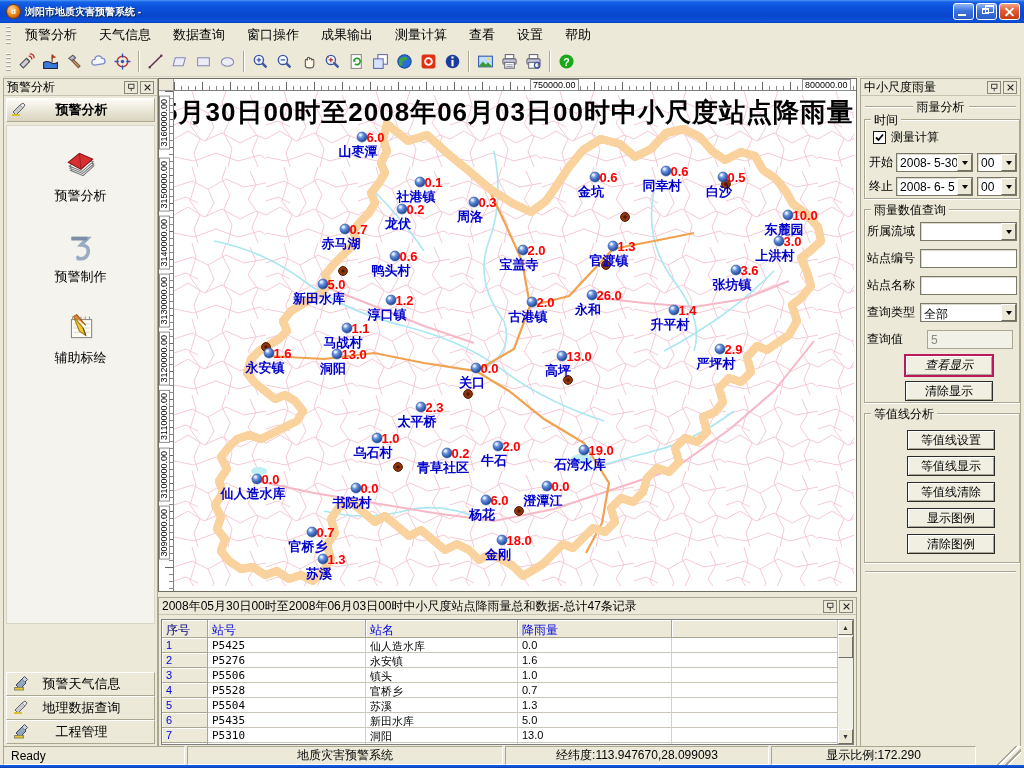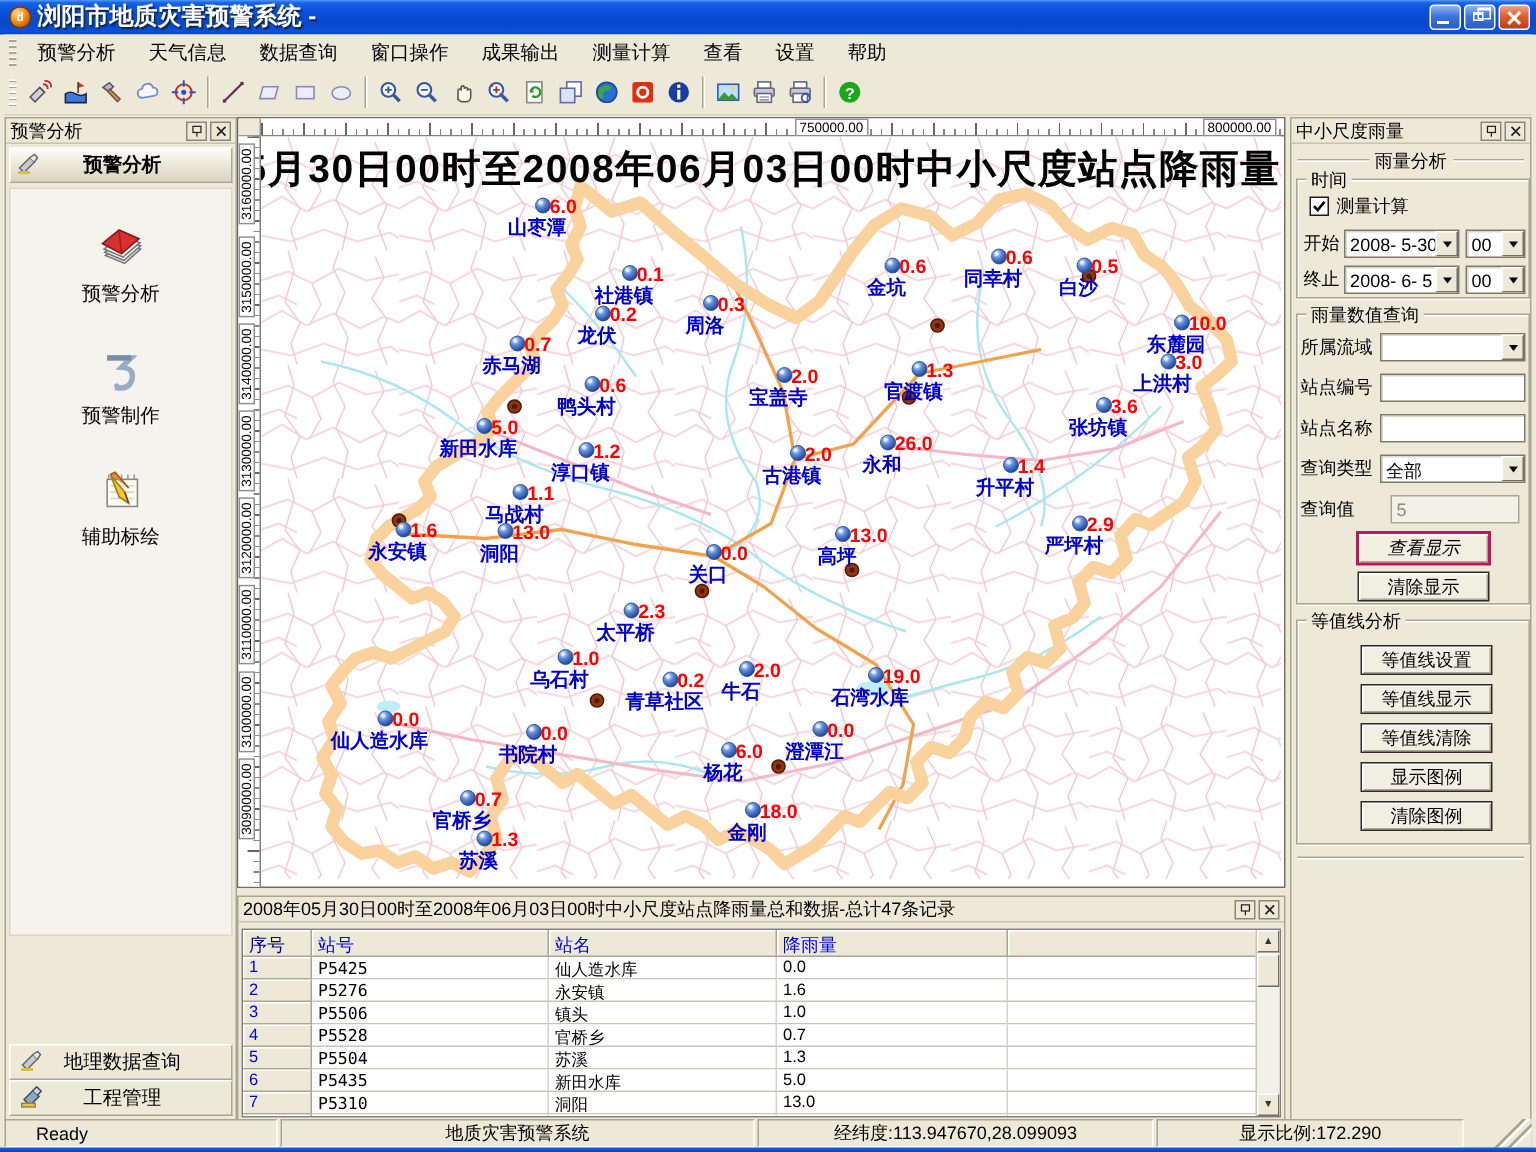--- a/index.html
+++ b/index.html
@@ -4,21 +4,21 @@
 <style>
 *{box-sizing:border-box;margin:0;padding:0;}
 html,body{width:1024px;height:768px;overflow:hidden;}
 body{position:relative;background:#ECE9D8;font-family:"Liberation Sans","DejaVu Sans",sans-serif;font-size:12px;color:#000;}
 
 
 .titlebar{position:absolute;left:0;top:0;width:1024px;height:23px;display:flex;align-items:center;padding:0 4px;
  background:linear-gradient(180deg,#5398F5 0%,#1663E8 8%,#0B51DC 30%,#0947CC 70%,#0B51DC 92%,#0640B8 100%);}
 .app-logo{width:15px;height:15px;border-radius:50%;margin:0 4px 0 2px;
  background:radial-gradient(circle at 35% 30%,#FFD9A0,#F08E1E 45%,#C24A08 90%);border:1px solid #7A3A00;display:flex;align-items:center;justify-content:center;color:#fff;font-size:8px;font-weight:bold;}
-.title-text{color:#fff;font-weight:bold;font-size:16px;text-shadow:1px 1px 1px #123;}
+.title-text{color:#fff;font-weight:bold;font-size:10px;text-shadow:1px 1px 1px #123;}
 .win-btns{margin-left:auto;display:flex;}
 .win-btn{width:21px;height:17px;margin-left:2px;border-radius:3px;border:1px solid #fff;position:relative;
  background:linear-gradient(180deg,#8FB6F2,#3E74DE 45%,#2A5CC8);}
 .win-btn.close{background:linear-gradient(180deg,#F2A388,#E25B33 45%,#C13C16);}
 .glyph-min{position:absolute;left:4px;bottom:3px;width:8px;height:2px;background:#fff;}
 .glyph-restore{position:absolute;left:5px;top:4px;width:7px;height:6px;border:1px solid #fff;border-top-width:2px;background:transparent;}
 .glyph-restore:before{content:"";position:absolute;left:2px;top:-5px;width:7px;height:5px;border:1px solid #fff;border-top-width:2px;}
 .glyph-x1,.glyph-x2{position:absolute;left:4px;top:7px;width:11px;height:2px;background:#fff;}
 .glyph-x1{transform:rotate(45deg);} .glyph-x2{transform:rotate(-45deg);}
 .win-bottom{position:absolute;left:0;bottom:0;width:1024px;height:3px;background:linear-gradient(180deg,#1663E8,#0640B8);}
@@ -100,21 +100,21 @@
 .caret{width:0;height:0;border-left:3.5px solid transparent;border-right:3.5px solid transparent;border-top:4.5px solid #000;}
 .tinput{height:19px;background:#fff;border:1px solid #7B7968;box-shadow:inset 1px 1px 0 #DCD9CC;font-size:12px;padding:2px 3px 0 3px;}
 .tinput.disabled{background:#F2F1E8;color:#8C8A7C;border-color:#A9A692;box-shadow:none;}
 .btn{background:#F1EFE2;border:1px solid #2B2B2B;box-shadow:inset 1px 1px 0 #fff,inset -1px -1px 0 #A9A692;
  font-size:12px;font-family:inherit;cursor:default;}
 .btn.default{border:2px solid #be185d;font-style:italic;}
 .rp-btn{position:relative;display:block;width:88px;height:20px;margin:0 0 6px 42px;}
 
 
 .statusbar{position:absolute;left:3px;right:3px;bottom:3px;height:19px;display:flex;background:#ECE9D8;font-size:12px;}
-.sb-panel{border:1px solid;border-color:#A9A692 #fff #fff #A9A692;margin-right:2px;display:flex;align-items:center;padding:0 20px;white-space:nowrap;}
+.sb-panel{border:1px solid;border-color:#A9A692 #fff #fff #A9A692;margin-right:2px;display:flex;align-items:center;padding:0 7px;white-space:nowrap;}
 .sb-ready{width:182px;}
 .sb-app{width:316px;justify-content:center;}
 .sb-coord{width:264px;justify-content:center;}
 .sb-scale{width:205px;justify-content:center;}
 .sb-grip{flex:1;background:linear-gradient(135deg,transparent 60%,#A9A692 60%,#A9A692 64%,#fff 64%,#fff 68%,transparent 68%,transparent 74%,#A9A692 74%,#A9A692 78%,#fff 78%,#fff 82%,transparent 82%);}
 </style>
 </head>
 <body>
 
 <div class="titlebar">
@@ -350,20 +350,28 @@
             <path d="M8 9 v-3 M12 9 v-3 M16 9 v-3 M20 9 v-3 M24 9 v-3" stroke="#999"></path>
             <path d="M9 13 h15 M9 17 h15 M9 21 h15" stroke="#D8D8C8"></path>
             <path d="M9 6 l9 11 2.5 7 -6 -4 Z" fill="#F2C830" stroke="#A07818"></path>
             <path d="M18 17 l2.5 7" stroke="#6A4A10"></path>
             <path d="M9 6 l3 -1.5 8.5 10" fill="#E88830" stroke="#A05818"></path>
           </svg></div>
         <div class="lp-tool-label">辅助标绘</div>
       </div>
     </div>
   <div class="lp-bottom" id="left-bottom">
+      <div class="lp-bar">
+        <div class="lp-bar-icon"><svg viewBox="0 0 16 16">
+            <path d="M3 10 l6 -6 4 4 -6 6 Z" fill="#8FA6C0" stroke="#445"></path>
+            <path d="M9 4 l2.5 -2.5 3 3 -2.5 2.5" fill="#C9D4E4" stroke="#445"></path>
+            <rect x="1.5" y="12.5" width="9" height="2.5" fill="#E8C830" stroke="#886"></rect>
+          </svg></div>
+        <div class="lp-bar-label">预警天气信息</div>
+      </div>
       <div class="lp-bar">
         <div class="lp-bar-icon"><svg viewBox="0 0 16 16">
             <path d="M2 11 l7 -7 3 3 -7 7 Z" fill="#C9C9D2" stroke="#666"></path>
             <path d="M9 4 l3 -2 2 2 -2 3" fill="#E8E8F0" stroke="#666"></path>
             <rect x="1" y="13" width="8" height="2" fill="#D8C030"></rect>
           </svg></div>
         <div class="lp-bar-label">地理数据查询</div>
       </div>
       <div class="lp-bar">
         <div class="lp-bar-icon"><svg viewBox="0 0 16 16">

